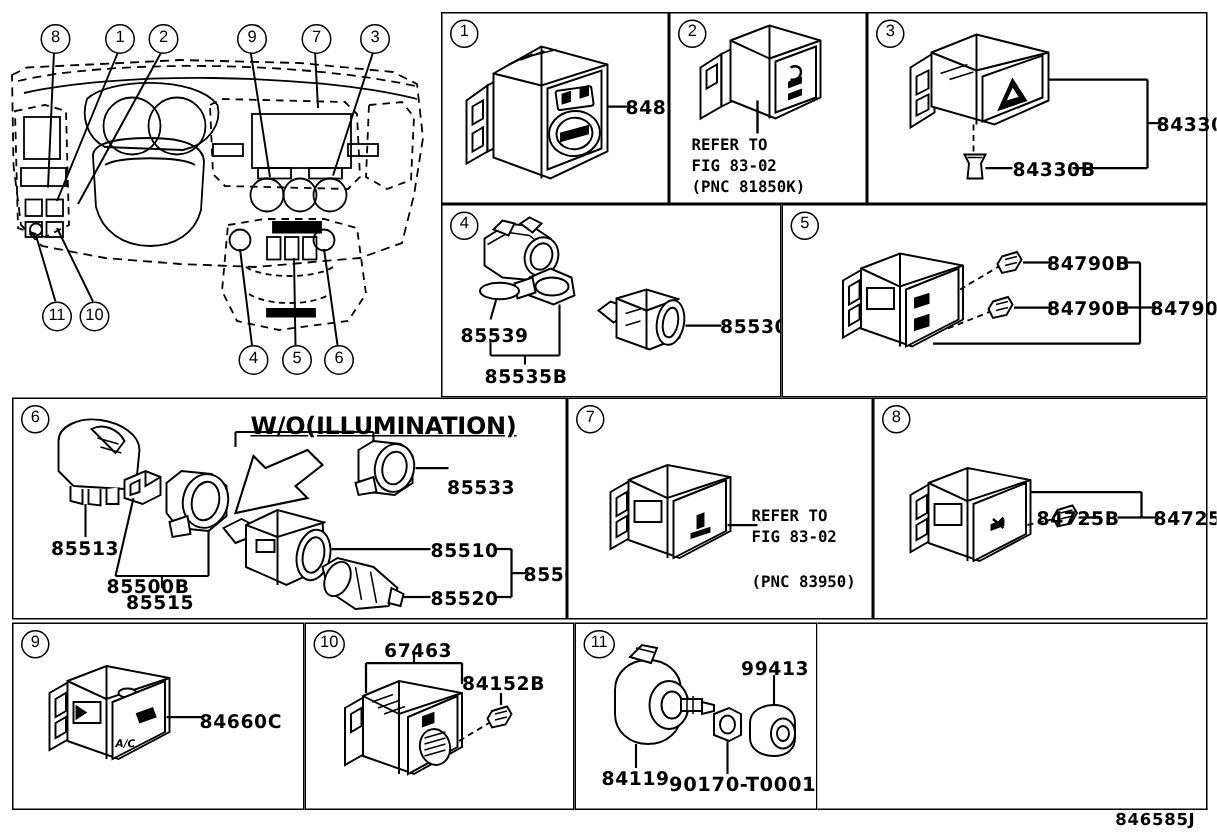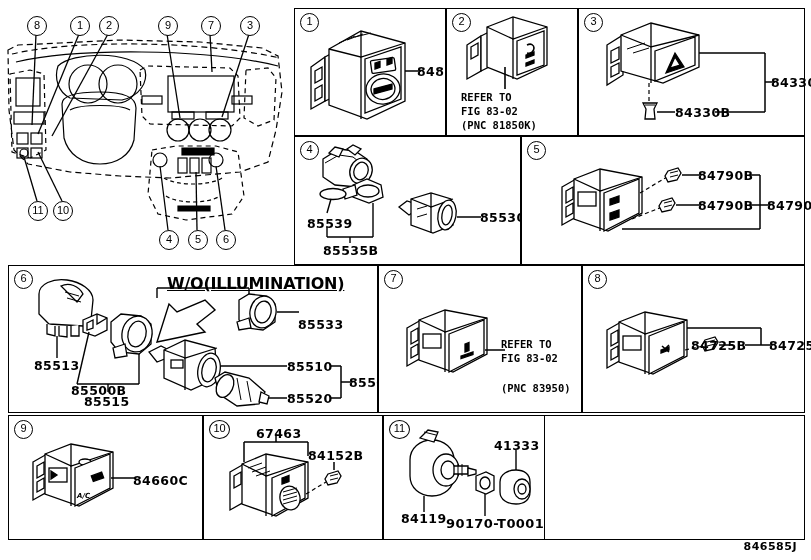--- a/index.html
+++ b/index.html
@@ -460,21 +460,21 @@
       <path d="M92 60 L102 56 L110 60 L110 74 L102 78 L92 74 Z" fill="#fff"></path>
       <ellipse cx="101" cy="67" rx="5" ry="6" fill="#fff"></ellipse>
       <line x1="101" y1="78" x2="101" y2="100" stroke-width="1.4"></line>
 
       <path d="M116 66 C116 58 124 54 132 54 C140 54 146 58 146 66 L146 76
                C146 84 140 88 132 88 C124 88 116 84 116 76 Z" fill="#fff"></path>
       <ellipse cx="138" cy="73" rx="8" ry="10" fill="#fff"></ellipse>
       <ellipse cx="138" cy="73" rx="4" ry="5" fill="#fff"></ellipse>
       <line x1="132" y1="54" x2="132" y2="34" stroke-width="1.4"></line>
     </svg>
-    <div class="lbl" style="left:110px;top:22px;">41333</div>
+    <div class="lbl" style="left:110px;top:22px;">99413</div>
     <div class="lbl" style="left:17px;top:95px;">84119</div>
     <div class="lbl sm" style="left:62px;top:100px;">90170-T0001</div>
   </div>
 
   <div class="panel" style="left:545px;top:415px;width:260px;height:125px;border-left:none;"></div>
 
   <div class="diagcode">846585J</div>
 
 </div>
 

